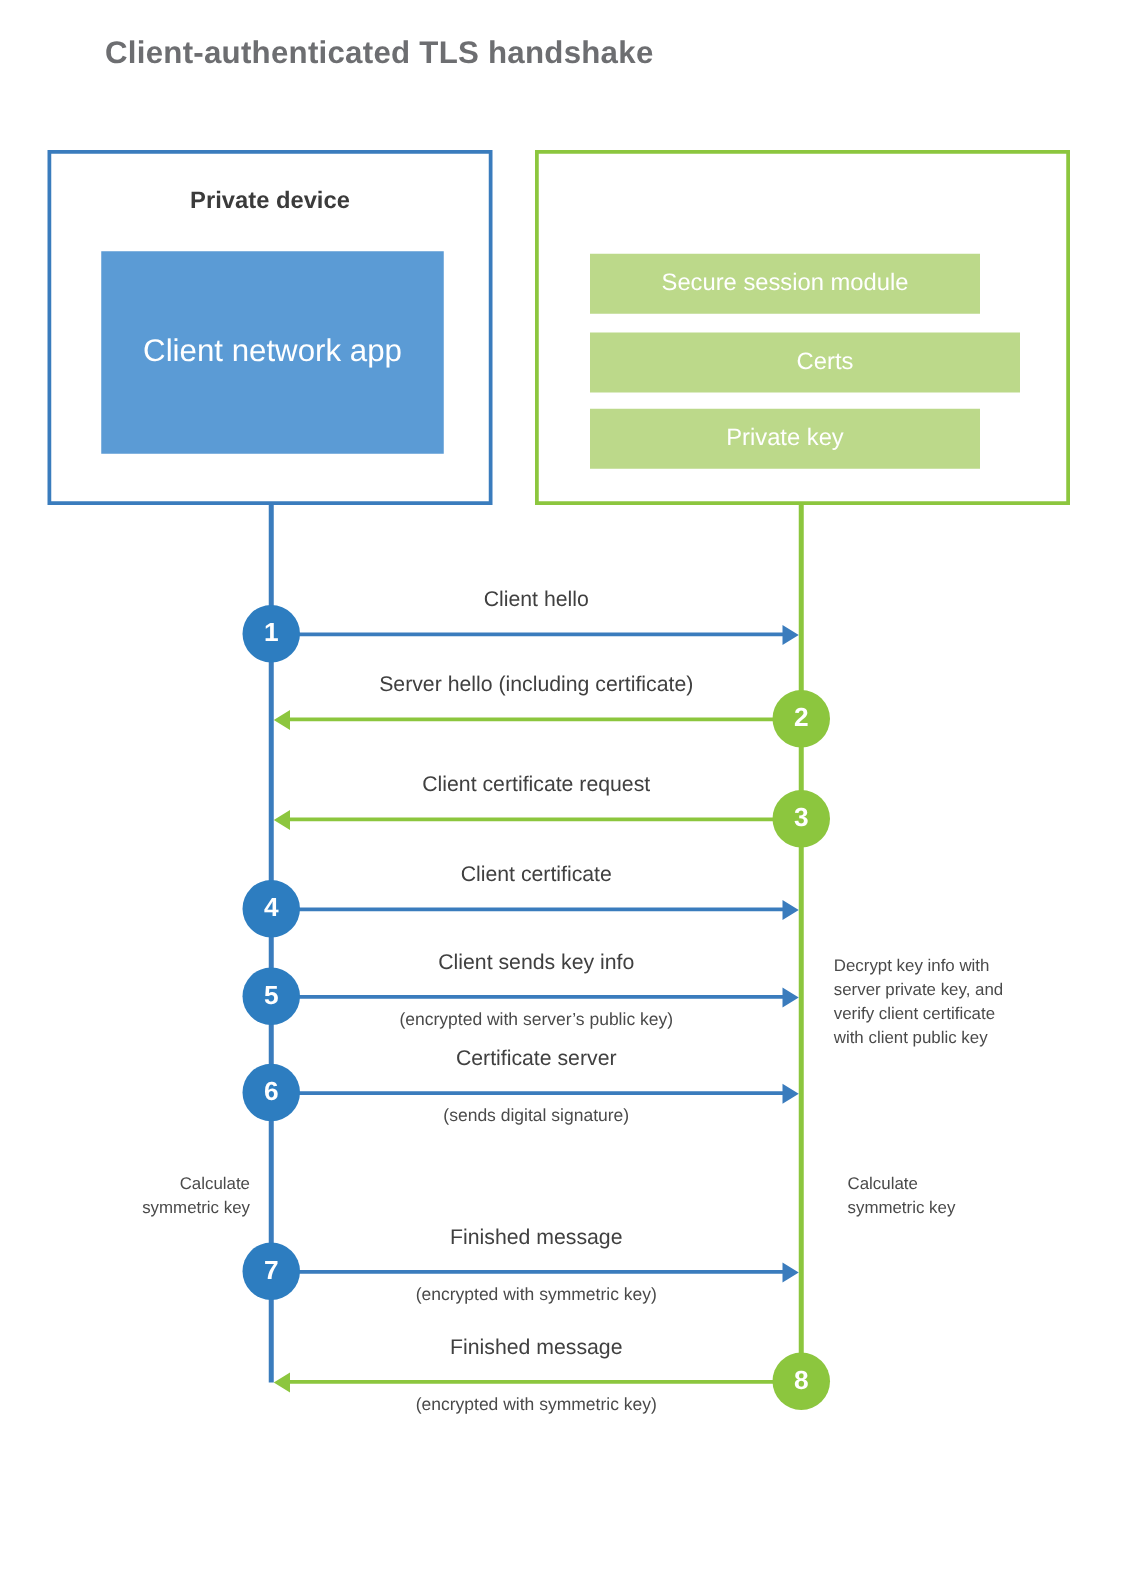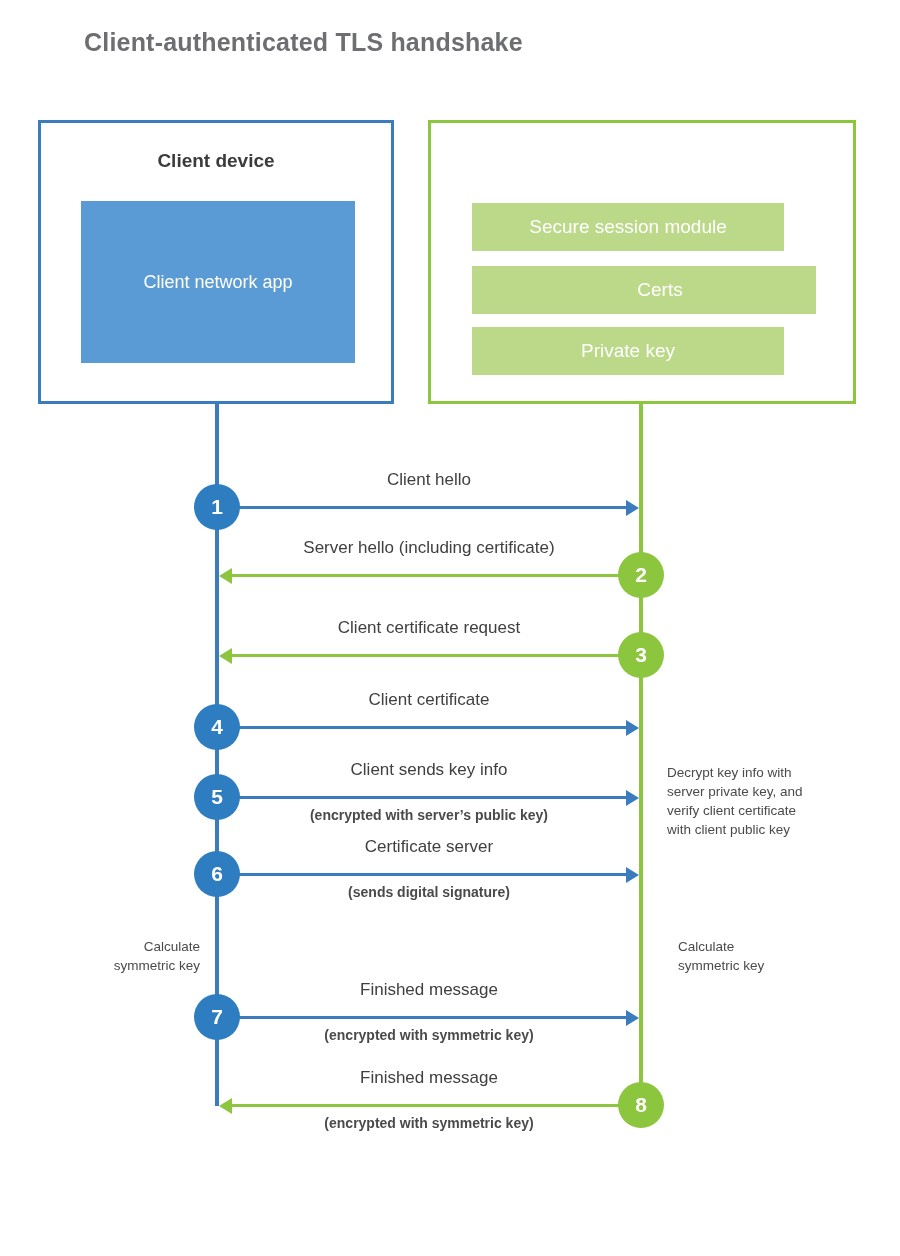--- a/index.html
+++ b/index.html
@@ -57,21 +57,21 @@
   }
 
   #client-app-block {
     position: absolute;
     left: 40px;
     top: 78px;
     width: 274px;
     height: 162px;
     background: #5b9bd5;
     color: #ffffff;
-    font-size: 18px;
+    font-size: 25px;
     display: flex;
     align-items: center;
     justify-content: center;
     text-align: center;
     line-height: 1.35;
   }
 
   .server-module {
     position: absolute;
     left: 41px;
@@ -175,21 +175,20 @@
   }
   .step-sublabel {
     position: absolute;
     left: 217px;
     width: 424px;
     text-align: center;
     font-size: 14px;
     color: #4a4a4a;
     top: 10px;
     white-space: nowrap;
-    font-weight: bold;
   }
 
   
   .side-note {
     position: absolute;
     font-size: 13.5px;
     line-height: 1.42;
     color: #4a4a4a;
     white-space: pre-line;
   }
@@ -211,21 +210,21 @@
     width: 160px;
     text-align: left;
   }
 </style>
 </head>
 <body>
 
 <div id="page-title">Client-authenticated TLS handshake</div>
 
 <div class="party-box" id="client-box">
-  <div class="party-title">Client device</div>
+  <div class="party-title">Private device</div>
   <div id="client-app-block">Client network app</div>
 </div>
 
 <div class="party-box" id="server-box">
   <div class="server-module" id="server-module-0">Secure session module</div>
   <div class="server-module" id="server-module-1">Certs</div>
   <div class="server-module" id="server-module-2">Private key</div>
 </div>
 
 <div class="lifeline" id="client-lifeline"></div>

